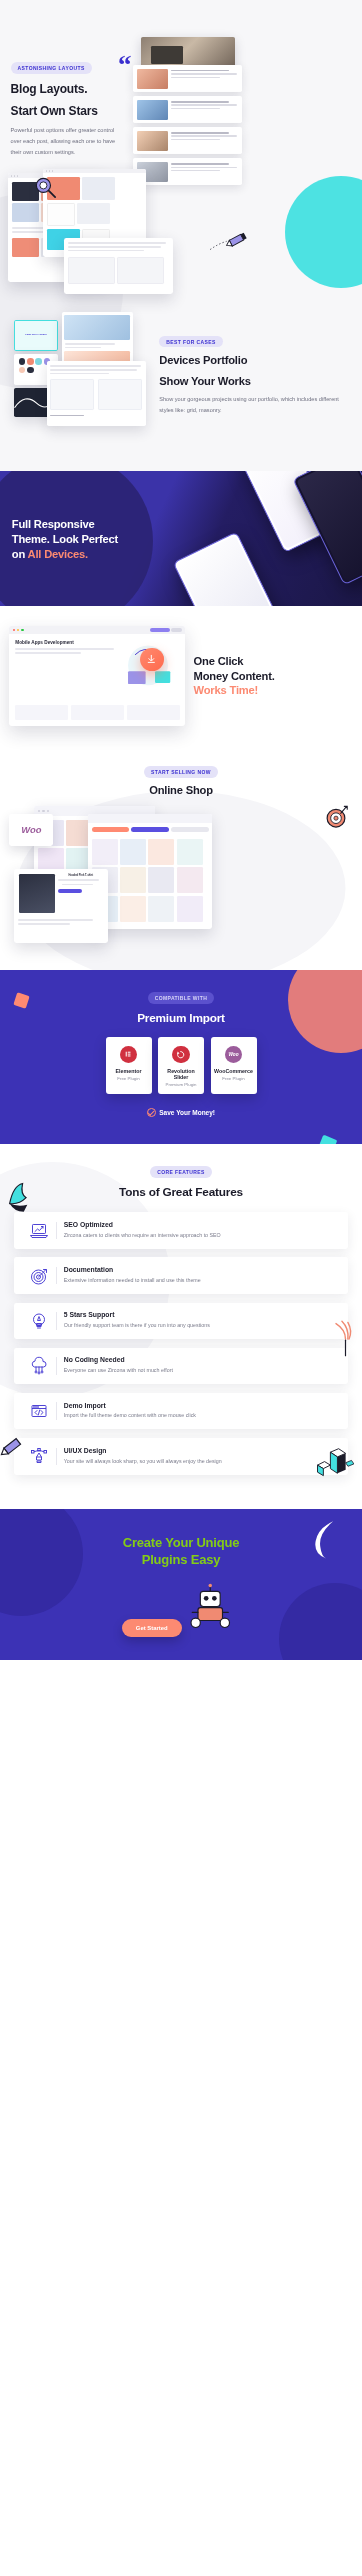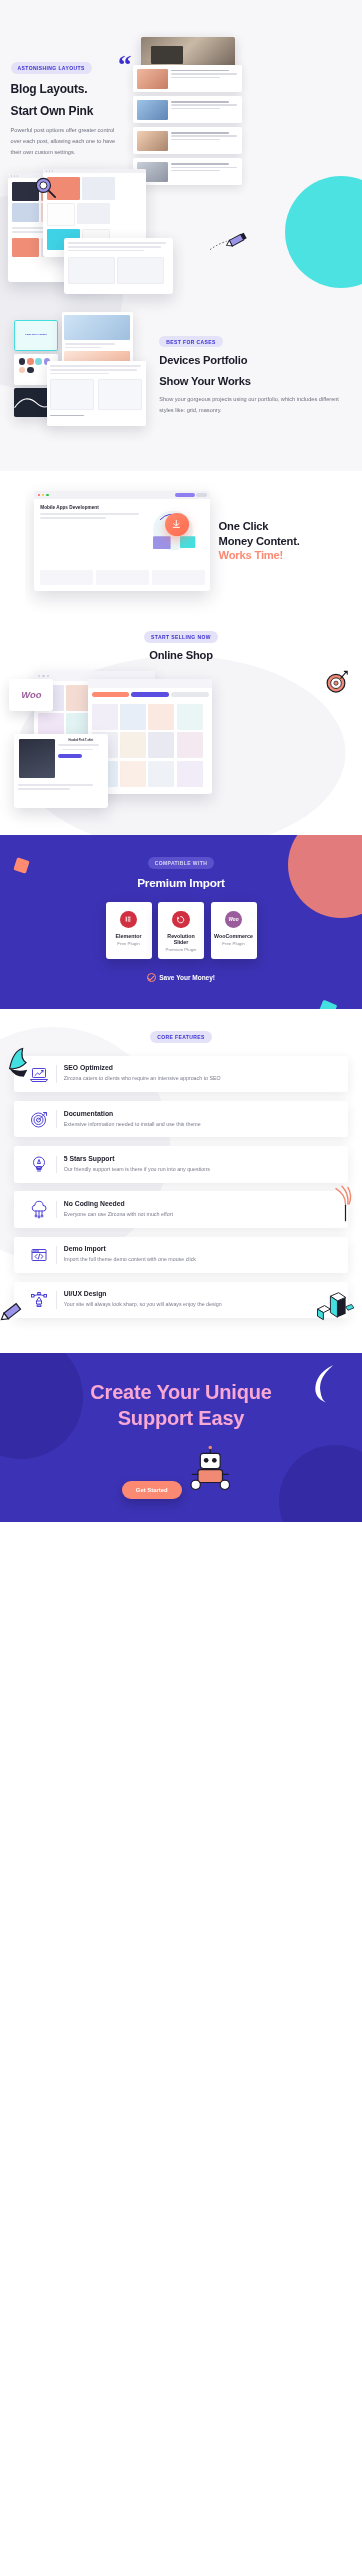--- a/index.html
+++ b/index.html
@@ -144,21 +144,21 @@
   .phone{
     position:absolute;border-radius:5.9px;background:#15122f;
     border:1.8px solid #6a63d8;box-shadow:0 8.2px 17.6px rgba(0,0,0,.4);
   }
   .ph1{right:-17.6px;top:-11.8px;width:65px;height:118px;transform:rotate(-26deg);}
   .ph2{right:47px;top:-31px;width:56px;height:106px;transform:rotate(-26deg);background:#fff;}
   .ph3{right:100px;top:71px;width:71px;height:100px;transform:rotate(-26deg);background:#fff;}
   .ph-screen{position:absolute;inset:2.4px;border-radius:4.1px;overflow:hidden;}
 
   
-  .sec-demo{position:relative;background:#fff;padding:20px 0 23.5px;overflow:hidden;margin-left:25px;}
+  .sec-demo{position:relative;background:#fff;padding:20px 0 23.5px;overflow:hidden;}
   .demo-row{display:flex;align-items:center;padding:0 9.4px;}
   .demo-browser{
     width:176px;background:#fff;border-radius:2.9px;
     box-shadow:0 7px 17.6px rgba(30,30,60,.16);overflow:hidden;position:relative;
   }
   .db-bar{height:8.2px;background:#f2f2f6;display:flex;align-items:center;padding:0 3.5px;gap:1.8px;}
   .db-bar b{width:2.4px;height:2.4px;border-radius:50%;display:block;}
   .db-body{height:71px;position:relative;background:#fff;padding:5.9px;}
   .db-head{font-size:4.7px;font-weight:bold;color:#2a2a3a;line-height:1.3;}
   .db-sub{height:1.5px;background:#e7e7ee;border-radius:1.2px;margin-top:2.4px;width:60%;}
@@ -249,21 +249,21 @@
   .feat-title{font-size:6.8px;font-weight:bold;color:#1b1b29;margin-bottom:2.9px;}
   .feat-desc{font-size:5.3px;line-height:1.75;color:#7b7c8c;}
 
   
   .sec-cta{
     position:relative;background:#3c32b5;padding:26px 0 23.5px;overflow:hidden;text-align:center;
   }
   .cta-blob{position:absolute;left:-41px;top:-17.6px;width:124px;height:124px;border-radius:50%;background:#342aa3;}
   .cta-blob2{position:absolute;right:-29px;bottom:-35px;width:112px;height:112px;border-radius:50%;background:#342aa3;}
   .cta-swoosh{position:absolute;right:23.5px;top:10.6px;width:28px;height:41px;z-index:3;}
-  .sec-cta .h2{color:#f9a8d4;font-size:20px;line-height:1.3;position:relative;z-index:4;}
+  .sec-cta .h2{color:#84cc16;font-size:13px;line-height:1.3;position:relative;z-index:4;}
   .cta-btn{
     display:inline-block;margin-top:13px;background:#fc8a72;color:#fff;
     font-size:5.9px;font-weight:bold;padding:5.9px 14px;border-radius:13px;
     border:none;cursor:pointer;position:relative;z-index:4;
     box-shadow:0 4.7px 10.6px rgba(0,0,0,.2);
   }
   .robot{position:relative;z-index:4;margin:14px auto 0;width:56px;height:47px;}
 </style>
 </head>
 <body>
@@ -271,21 +271,21 @@
 <div class="page">
 
   <section class="sec-blog">
     <div class="blob-ltgrey"></div>
     <div class="blob-teal"></div>
 
     <div class="blog-row">
       <div class="blog-left">
         <span class="pill">ASTONISHING LAYOUTS</span>
         <div class="h2">Blog Layouts.</div>
-        <div class="h2" style="margin-bottom:7px">Start Own Pink</div>
+        <div class="h2" style="margin-bottom:7px">Start Own Stars</div>
         <div class="ptext">Powerful post options offer greater control over each post, allowing each one to have their own custom settings.</div>
       </div>
 
       <div class="blog-right">
         <div class="quote-mark">“</div>
         <div class="mock-photo"></div>
         <div class="blogcards">
           <div class="bcard">
             <span class="thumb" style="background:linear-gradient(135deg,#f0b9a0,#c77d63)"></span>
             <span class="lines">
@@ -428,20 +428,39 @@
 
       <div class="pf-right">
         <span class="pill">BEST FOR CASES</span>
         <div class="h2">Devices Portfolio</div>
         <div class="h2" style="margin-bottom:6px">Show Your Works</div>
         <div class="ptext">Show your gorgeous projects using our portfolio, which includes different styles like: grid, masonry.</div>
       </div>
     </div>
   </section>
 
+  <section class="sec-resp">
+    <div class="resp-shape"></div>
+    <div class="phone ph3">
+        <div class="ph-screen" style="background:linear-gradient(160deg,#fff,#e9e9f4)"></div>
+      </div>
+    <div class="phone ph2">
+        <div class="ph-screen" style="background:linear-gradient(160deg,#fff,#f3f0fb)"></div>
+      </div>
+    <div class="phone ph1">
+        <div class="ph-screen" style="background:linear-gradient(160deg,#2b2747,#14112c)"></div>
+      </div>
+    <div class="resp-text">
+      <div class="h2">Full Responsive</div>
+      <div class="h2">Theme. Look Perfect</div>
+      <div class="h2">
+        <span>on </span><span class="accent">All Devices.</span>
+      </div>
+    </div>
+  </section>
 
   <section class="sec-demo">
     <div class="demo-row">
       <div class="demo-browser">
         <div class="db-bar">
           <b style="background:#ff5f57"></b>
             <b style="background:#ffbd2e"></b>
             <b style="background:#28c940"></b>
           <span style="flex:1"></span>
           <span style="width:20px;height:3.5px;border-radius:2.4px;background:#8d7ff0;display:block"></span>
@@ -603,20 +622,21 @@
   <section class="sec-feat">
     <div class="feat-bg"></div>
 
     <svg class="fish-doodle" viewBox="0 0 54 56">
       <path d="M6 40 q6 -30 22 -34 q-4 18 6 24 q-12 12 -28 10z" fill="#43e0e0" stroke="#1b1b29" stroke-width="2"></path>
       <path d="M6 40 q14 6 30 2 l-6 12 q-16 0 -24 -14z" fill="#1b1b29"></path>
     </svg>
 
     <div class="feat-head">
       <span class="pill">CORE FEATURES</span>
+      <div class="h2">Tons of Great Features</div>
     </div>
 
     <svg class="flower-doodle" viewBox="0 0 52 64">
       <g stroke="#f08a72" stroke-width="2.4" fill="none" stroke-linecap="round">
         <path d="M10 6 q16 10 16 26"></path>
           <path d="M20 2 q12 12 10 30"></path>
           <path d="M30 4 q8 14 2 28"></path>
       </g>
       <path d="M26 34 v26" stroke="#1b1b29" stroke-width="2" stroke-linecap="round"></path>
     </svg>
@@ -747,21 +767,21 @@
   </section>
 
   <section class="sec-cta">
     <div class="cta-blob"></div>
     <div class="cta-blob2"></div>
     <svg class="cta-swoosh" viewBox="0 0 48 70">
       <path d="M38 2 q-26 22 -22 44 q2 16 10 20 q-22 -8 -18 -30 q4 -22 30 -34z" fill="#fff"></path>
     </svg>
 
     <div class="h2">Create Your Unique</div>
-    <div class="h2">Support Easy</div>
+    <div class="h2">Plugins Easy</div>
     <button class="cta-btn">Get Started</button>
 
     <svg class="robot" viewBox="0 0 96 80">
       <rect x="28" y="14" width="34" height="26" rx="5" fill="#fff" stroke="#1b1b29" stroke-width="2"></rect>
       <circle cx="38" cy="26" r="4" fill="#1b1b29"></circle>
         <circle cx="52" cy="26" r="4" fill="#1b1b29"></circle>
       <path d="M45 6 v8" stroke="#1b1b29" stroke-width="2"></path>
         <circle cx="45" cy="4" r="3" fill="#f08a72"></circle>
       <rect x="24" y="42" width="42" height="22" rx="4" fill="#f08a72" stroke="#1b1b29" stroke-width="2"></rect>
       <circle cx="20" cy="68" r="8" fill="#fff" stroke="#1b1b29" stroke-width="2"></circle>

